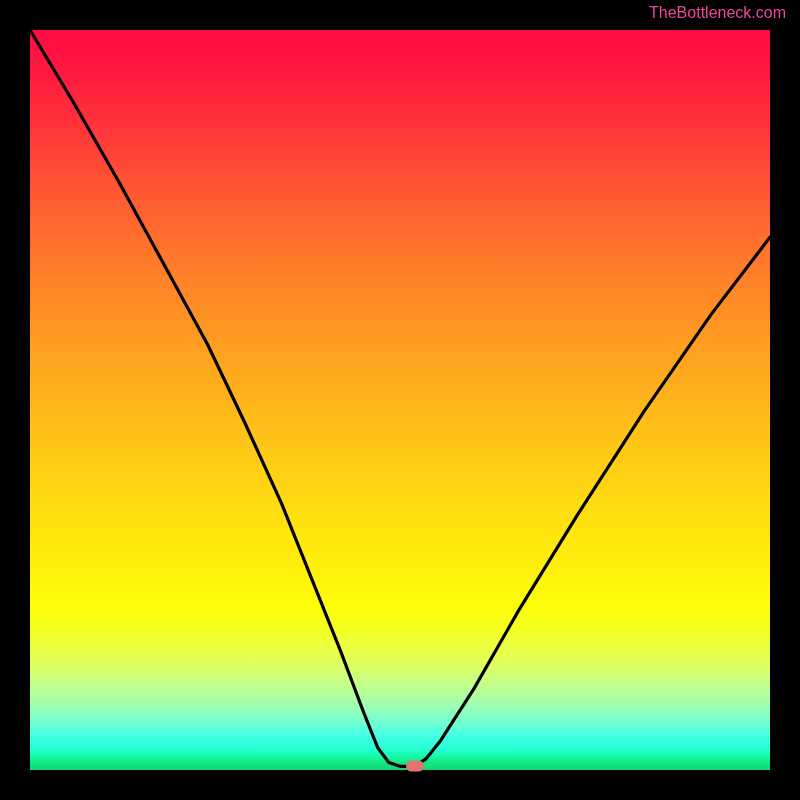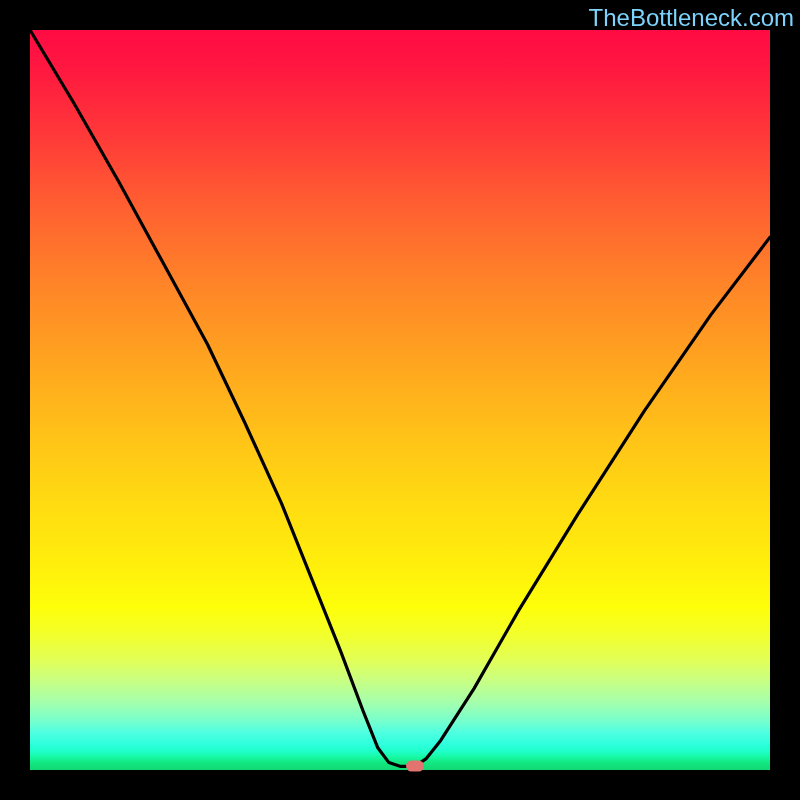--- a/index.html
+++ b/index.html
@@ -7,23 +7,23 @@
     width: 800px;
     height: 800px;
     background: #000;
     font-family: Arial, Helvetica, sans-serif;
     position: relative;
     overflow: hidden;
   }
   .watermark {
     position: absolute;
     top: 4px;
-    right: 6px;
-    color: #7dd3fc;
-    font-size: 24px;
+    right: 14px;
+    color: #ec4899;
+    font-size: 16px;
     font-weight: 500;
     z-index: 10;
   }
   .plot-area {
     position: absolute;
     left: 30px;
     top: 30px;
     width: 740px;
     height: 740px;
   }

